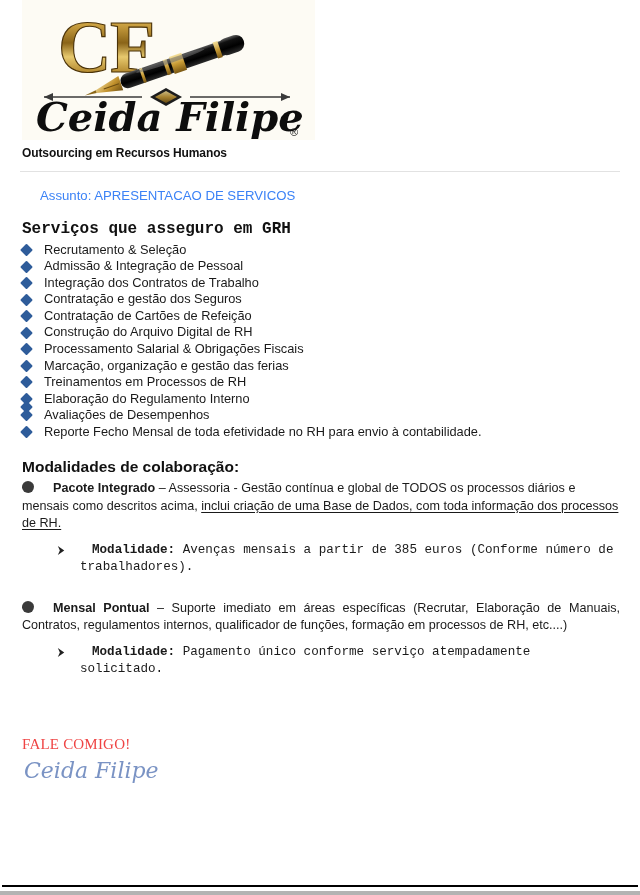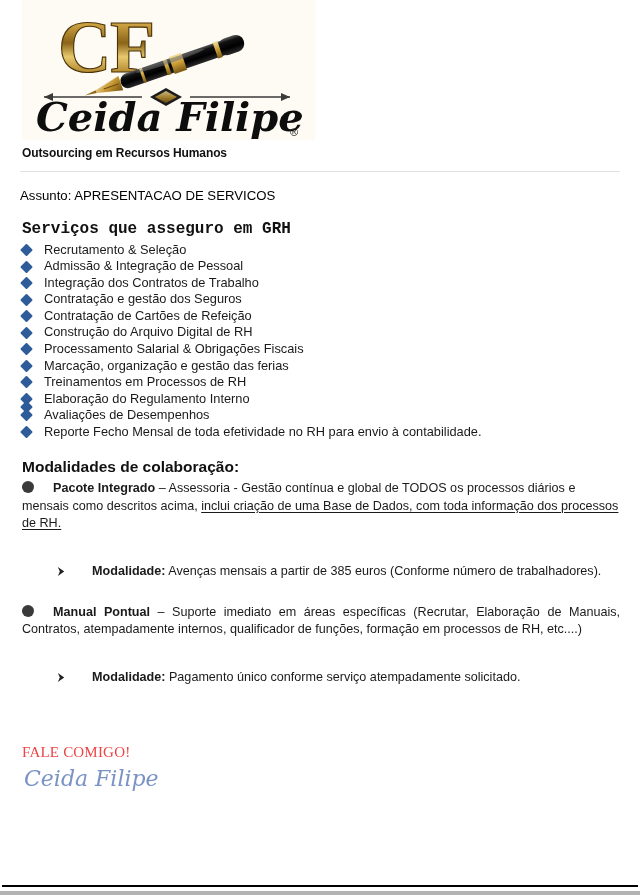--- a/index.html
+++ b/index.html
@@ -46,22 +46,22 @@
   .rule-top {
     border: none;
     border-top: 1.5px solid #e2e2e2;
     margin: 11px 0 0 0;
     width: 600px;
   }
 
   
   .assunto {
     font-size: 13.2px;
-    color: #000000;
-    margin: 16px 0 0 0;
+    color: #3b82f6;
+    margin: 16px 0 0 20px;
     line-height: 1.25;
   }
 
   .h-services {
     font-size: 16px;
     font-weight: bold;
     color: #111;
     margin: 14px 0 2px 2px;
     line-height: 1.3;
     font-family: Liberation Mono, monospace;
@@ -122,23 +122,24 @@
     vertical-align: -1px;
     margin-right: 7px;
   }
   .mod-strong { font-weight: bold; padding-left: 12px; }
   .u-line { text-decoration: underline; text-underline-offset: 2px; }
 
   .mod-sub {
     font-size: 12.6px;
     line-height: 17px;
     color: #1a1a1a;
-    margin: 30px 0 0 34px;
+    margin: 9px 0 0 34px;
     position: relative;
     padding-left: 24px;
+    font-family: Liberation Mono, monospace;
   }
   .arrowhead {
     position: absolute;
     left: 0;
     top: 3px;
     width: 11px;
     height: 11px;
   }
 
   .spacer-gap { height: 24px; }
@@ -275,21 +276,21 @@
         <path d="M2 1 L9 6 L2 11 L4.2 6 Z" fill="#222"></path>
       </svg>
       <span class="mod-strong">Modalidade:</span><span> Avenças mensais a partir de 385 euros (Conforme número de trabalhadores).</span>
     </p>
   </div>
 
   <div class="spacer-gap"></div>
 
   <div class="mod-block">
     <p class="mod-para justified">
-      <span class="blob"></span><span class="mod-strong">Manual Pontual</span><span> – Suporte imediato em áreas específicas (Recrutar, Elaboração de Manuais, Contratos, atempadamente internos, qualificador de funções, formação em processos de RH, etc....)</span>
+      <span class="blob"></span><span class="mod-strong">Mensal Pontual</span><span> – Suporte imediato em áreas específicas (Recrutar, Elaboração de Manuais, Contratos, regulamentos internos, qualificador de funções, formação em processos de RH, etc....)</span>
     </p>
     <p class="mod-sub">
       <svg class="arrowhead" viewBox="0 0 12 12">
         <path d="M2 1 L9 6 L2 11 L4.2 6 Z" fill="#222"></path>
       </svg>
       <span class="mod-strong">Modalidade:</span><span> Pagamento único conforme serviço atempadamente solicitado.</span>
     </p>
   </div>
 
   <div style="height:42px"></div>

